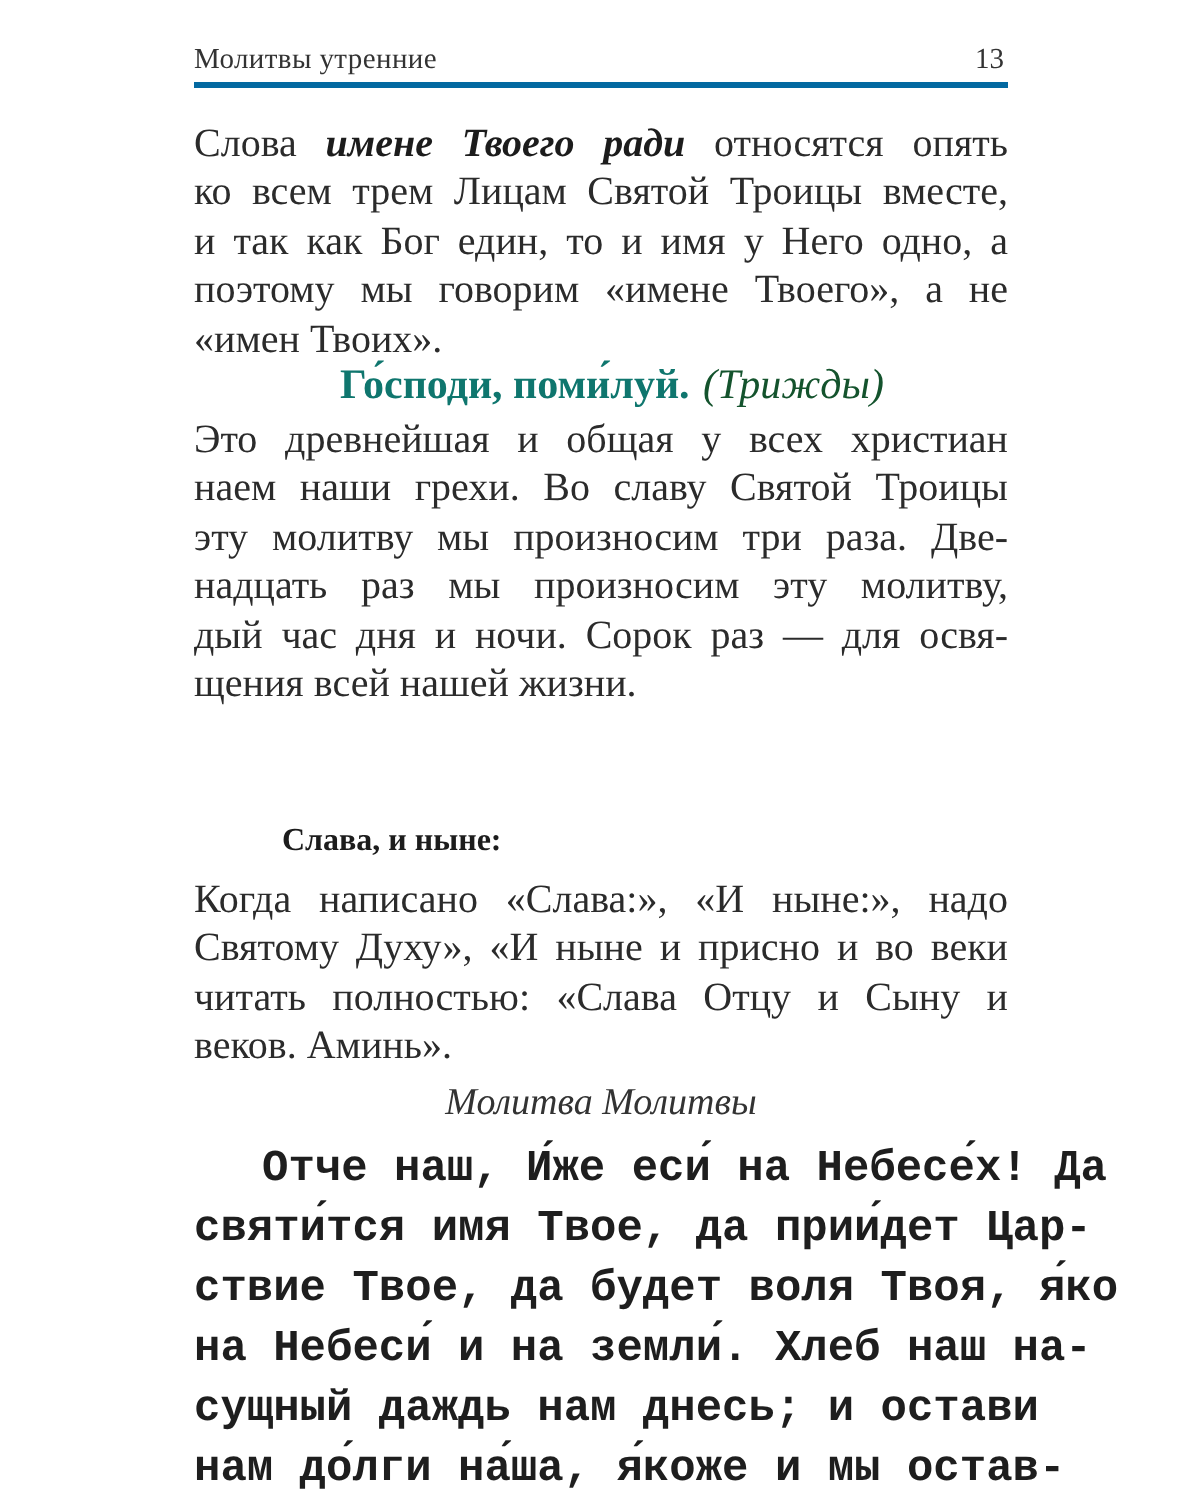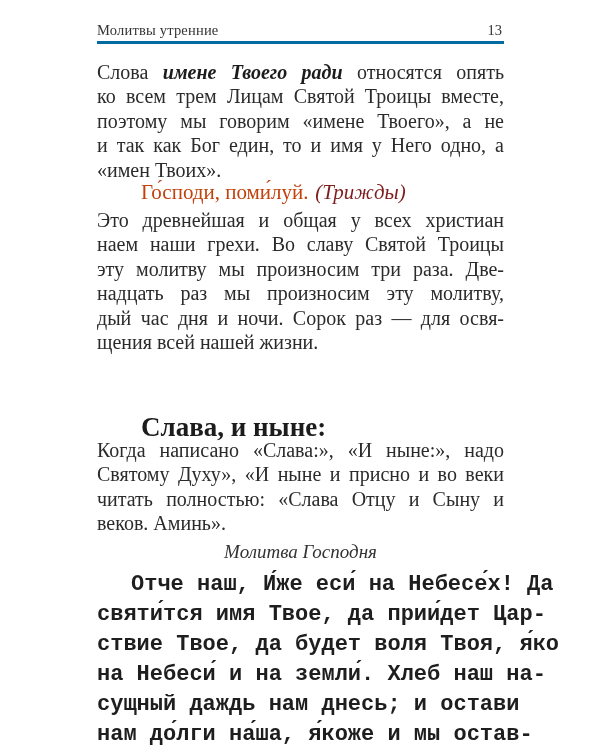--- a/index.html
+++ b/index.html
@@ -26,24 +26,24 @@
       line-height: 24.4px;
       color: #2b2b2b;
       text-align: justify;
       margin: 0;
     }
     .line { display: block; white-space: nowrap; text-align: justify; text-align-last: justify; }
     .line.last { text-align-last: left; }
 
     .p1 { position: absolute; top: 60px; left: 0; width: 407px; }
     .h1 { position: absolute; top: 180px; left: 44px; font-size: 21px; white-space: nowrap; }
-    .h1 b { font-family: "Liberation Serif", serif; font-weight: normal; color: #c2410c; }
-    .h1 i { font-family: "Liberation Serif", serif; font-style: italic; color: #7f1d1d; }
+    .h1 b { font-family: "Liberation Serif", serif; font-weight: bold; color: #0f766e; margin-left: 29px; }
+    .h1 i { font-family: "Liberation Serif", serif; font-style: italic; color: #14532d; }
     .p2 { position: absolute; top: 208px; left: 0; width: 407px; }
-    .h2 { position: absolute; top: 412px; left: 44px; font-family: "Liberation Serif", serif; font-weight: bold; font-size: 27px; color: #1c1c1c; white-space: nowrap; }
+    .h2 { position: absolute; top: 412px; left: 44px; font-family: "Liberation Serif", serif; font-weight: bold; font-size: 16px; color: #1c1c1c; white-space: nowrap; }
     .p3 { position: absolute; top: 438px; left: 0; width: 407px; }
     .subtitle {
       position: absolute; top: 541px; left: 0; width: 407px; text-align: center;
       font-family: "Liberation Serif", serif; font-style: italic; font-size: 19px; color: #333;
     }
     .prayer {
       position: absolute; top: 570px; left: 0; width: 407px;
       font-family: Liberation Mono, monospace; font-weight: bold;
       font-size: 22px; line-height: 30px; color: #1e1e1e;
     }
@@ -56,22 +56,22 @@
 <div class="page">
 
   <div class="running-header">
     <span class="title">Молитвы утренние</span>
     <span class="pageno">13</span>
   </div>
 
   <div class="body-text p1">
     <span class="line"><span>Слова </span><span class="em-bi">имене Твоего ради</span><span> относятся опять</span></span>
     <span class="line">ко всем трем Лицам Святой Троицы вместе,</span>
+    <span class="line">и так как Бог един, то и имя у Него одно, а</span>
     <span class="line">поэтому мы говорим «имене Твоего», а не</span>
-    <span class="line">и так как Бог един, то и имя у Него одно, а</span>
     <span class="line last">«имен Твоих».</span>
   </div>
 
   <div class="h1">
     <b>Го́споди, поми́луй.</b>
     <i>(Трижды)</i>
   </div>
 
   <div class="body-text p2">
     <span class="line">Это древнейшая и общая у всех христиан</span>
@@ -84,21 +84,21 @@
 
   <div class="h2">Слава, и ныне:</div>
 
   <div class="body-text p3">
     <span class="line">Когда написано «Слава:», «И ныне:», надо</span>
     <span class="line">Святому Духу», «И ныне и присно и во веки</span>
     <span class="line">читать полностью: «Слава Отцу и Сыну и</span>
     <span class="line last">веков. Аминь».</span>
   </div>
 
-  <div class="subtitle">Молитва Господня</div>
+  <div class="subtitle">Молитва Молитвы</div>
 
   <div class="prayer">
     <span class="line">Отче наш, И́же еси́ на Небесе́х! Да</span>
     <span class="line">святи́тся имя Твое, да прии́дет Цар-</span>
     <span class="line">ствие Твое, да будет воля Твоя, я́ко</span>
     <span class="line">на Небеси́ и на земли́. Хлеб наш на-</span>
     <span class="line">сущный даждь нам днесь; и остави</span>
     <span class="line">нам до́лги на́ша, я́коже и мы остав-</span>
   </div>
 

